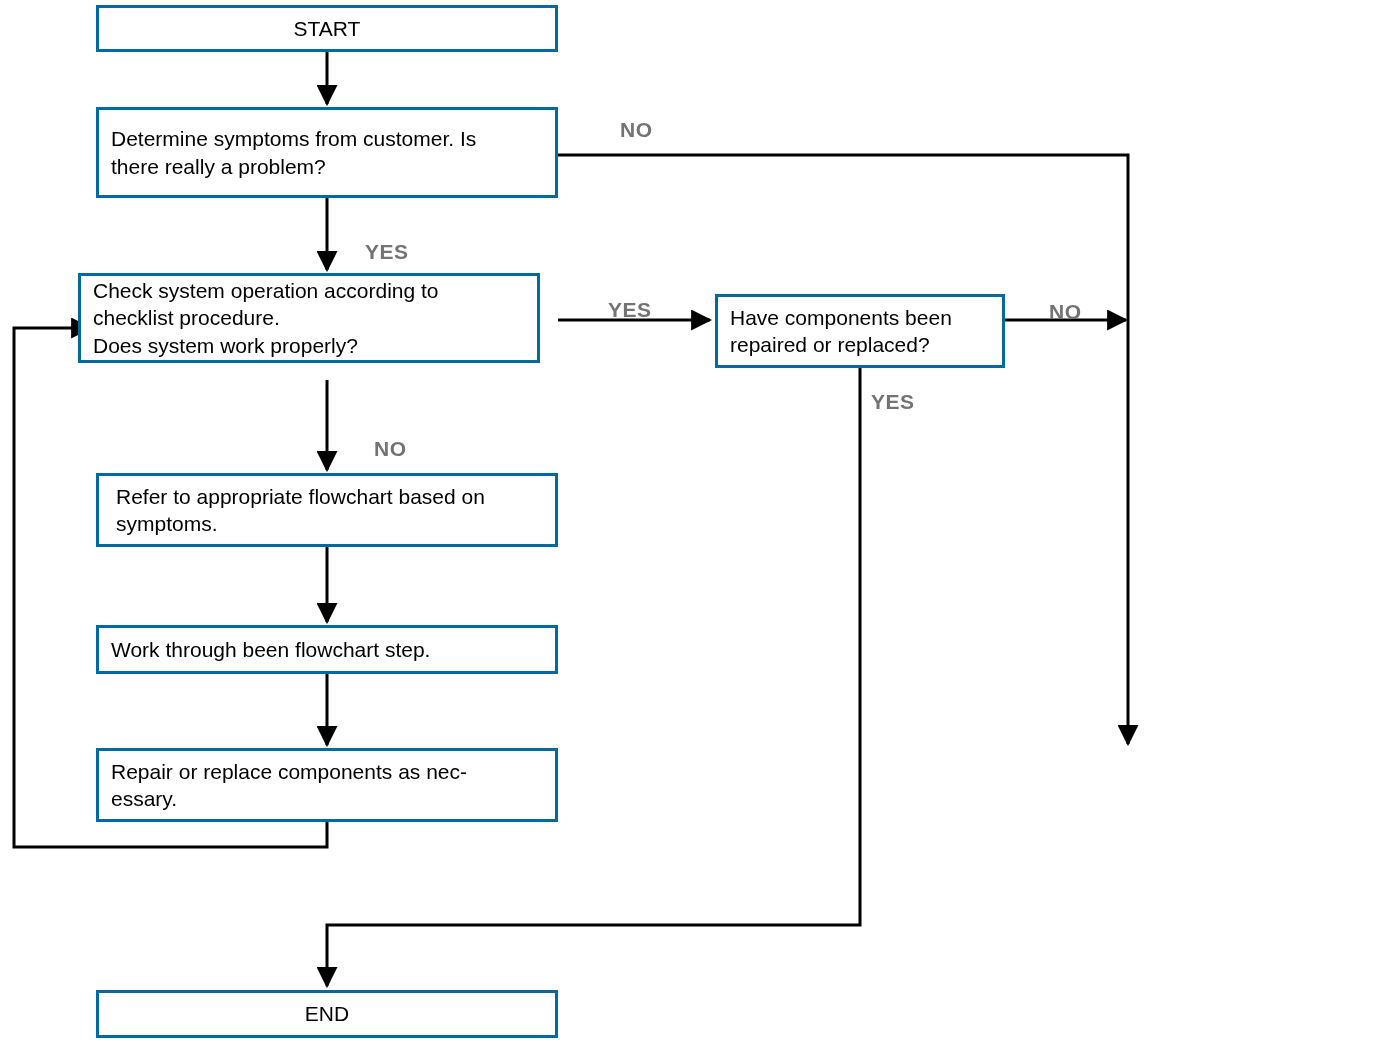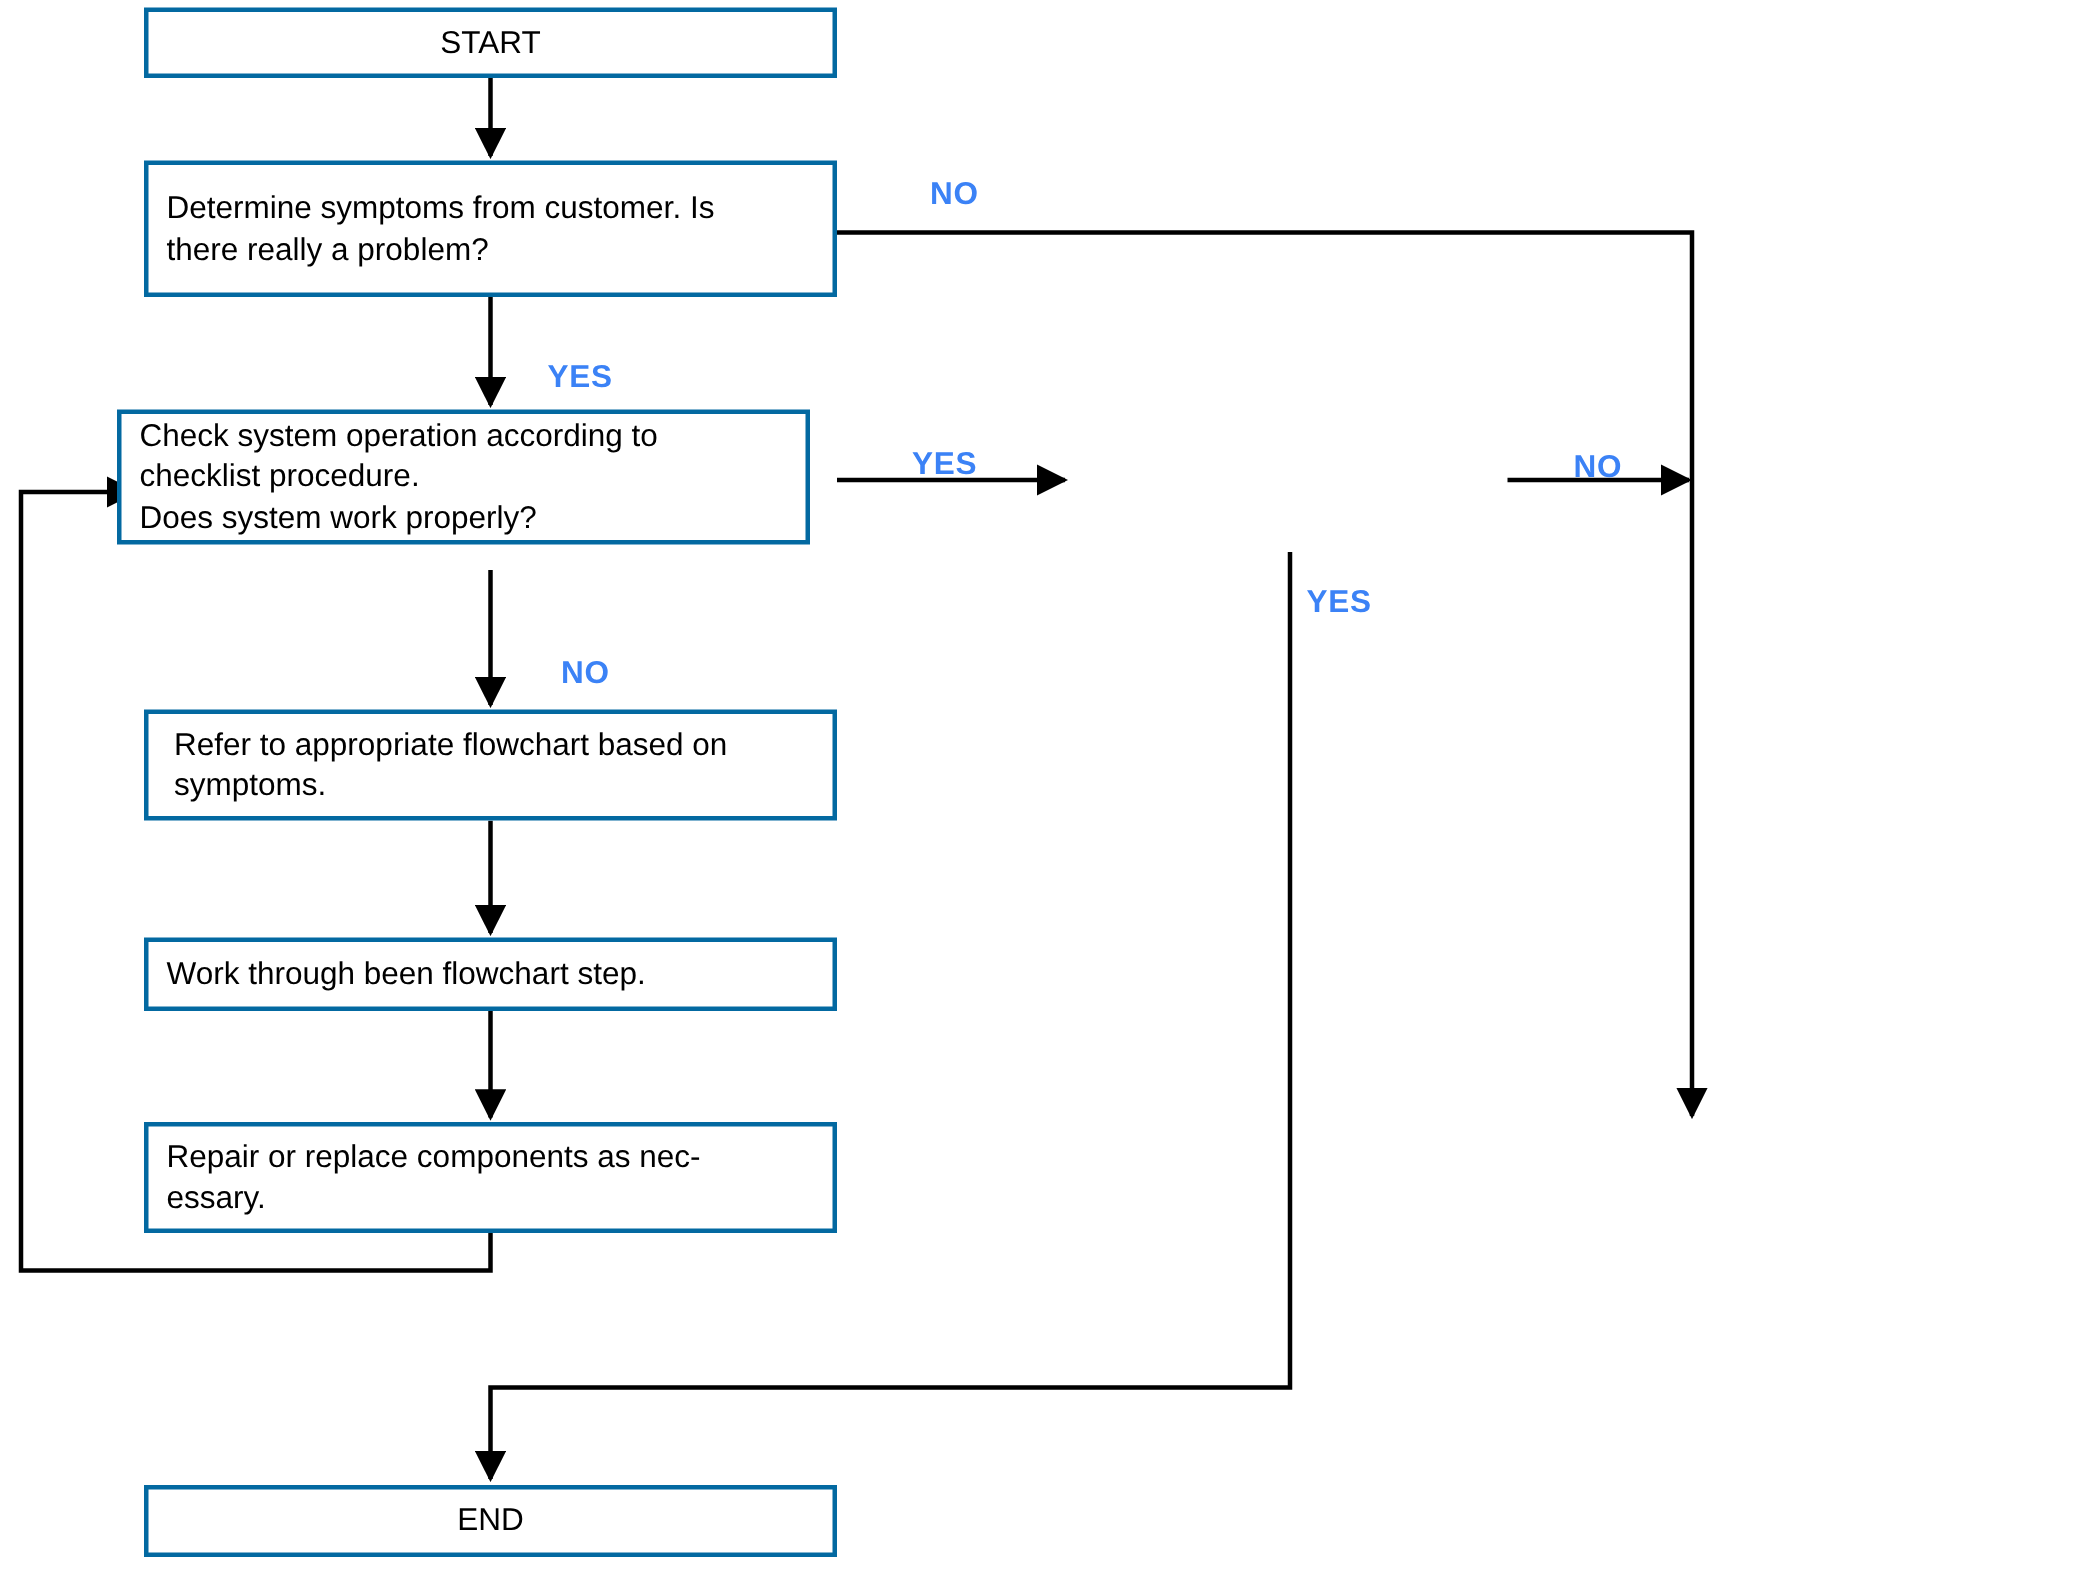--- a/index.html
+++ b/index.html
@@ -50,21 +50,21 @@
   }
   .node .txt {
     display: block;
     white-space: pre-line;
   }
   .edge-label {
     position: absolute;
     font-family: "Liberation Sans", sans-serif;
     font-size: 21px;
     font-weight: bold;
-    color: #3b82f6;
+    color: #737373;
     letter-spacing: 0.5px;
     z-index: 3;
     white-space: nowrap;
   }
 </style>
 </head>
 <body>
 
 <div id="canvas">
 
@@ -118,20 +118,24 @@
 
   <div class="node process" style="left:96px; top:625px; width:462px; height:49px;">
     <span class="txt">Work through been flowchart step.</span>
   </div>
 
   <div class="node process" style="left:96px; top:748px; width:462px; height:74px;">
     <span class="txt">Repair or replace components as nec-
 essary.</span>
   </div>
 
+  <div class="node process" style="left:715px; top:294px; width:290px; height:74px;">
+    <span class="txt">Have components been
+repaired or replaced?</span>
+  </div>
 
 
   <div class="node terminal" style="left:96px; top:990px; width:462px; height:48px;">
     <span class="txt">END</span>
   </div>
 
   <div class="edge-label" style="left:620px; top:118px;">NO</div>
 
   <div class="edge-label" style="left:365px; top:240px;">YES</div>
 

